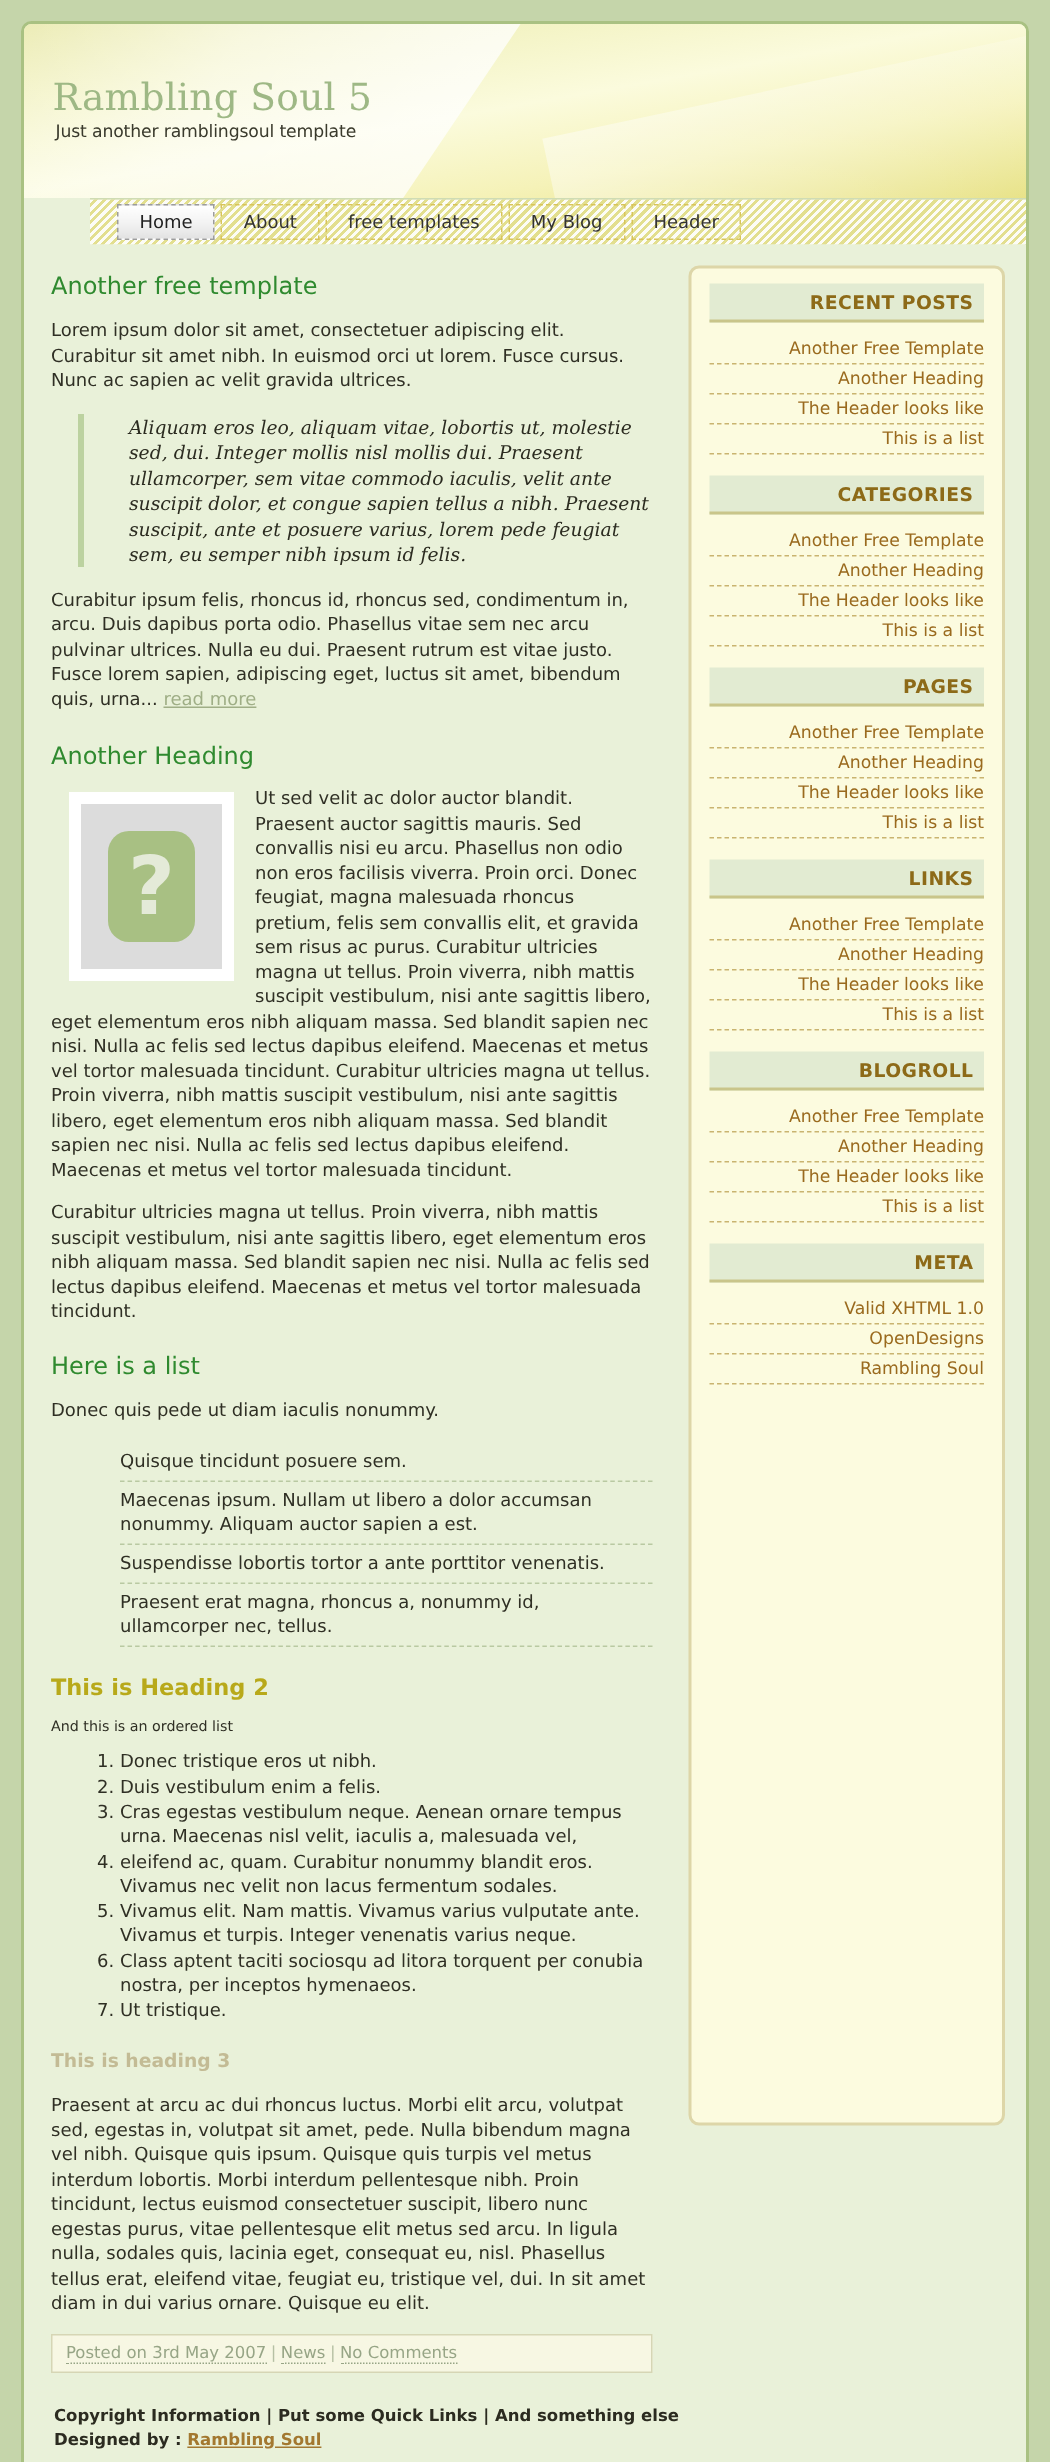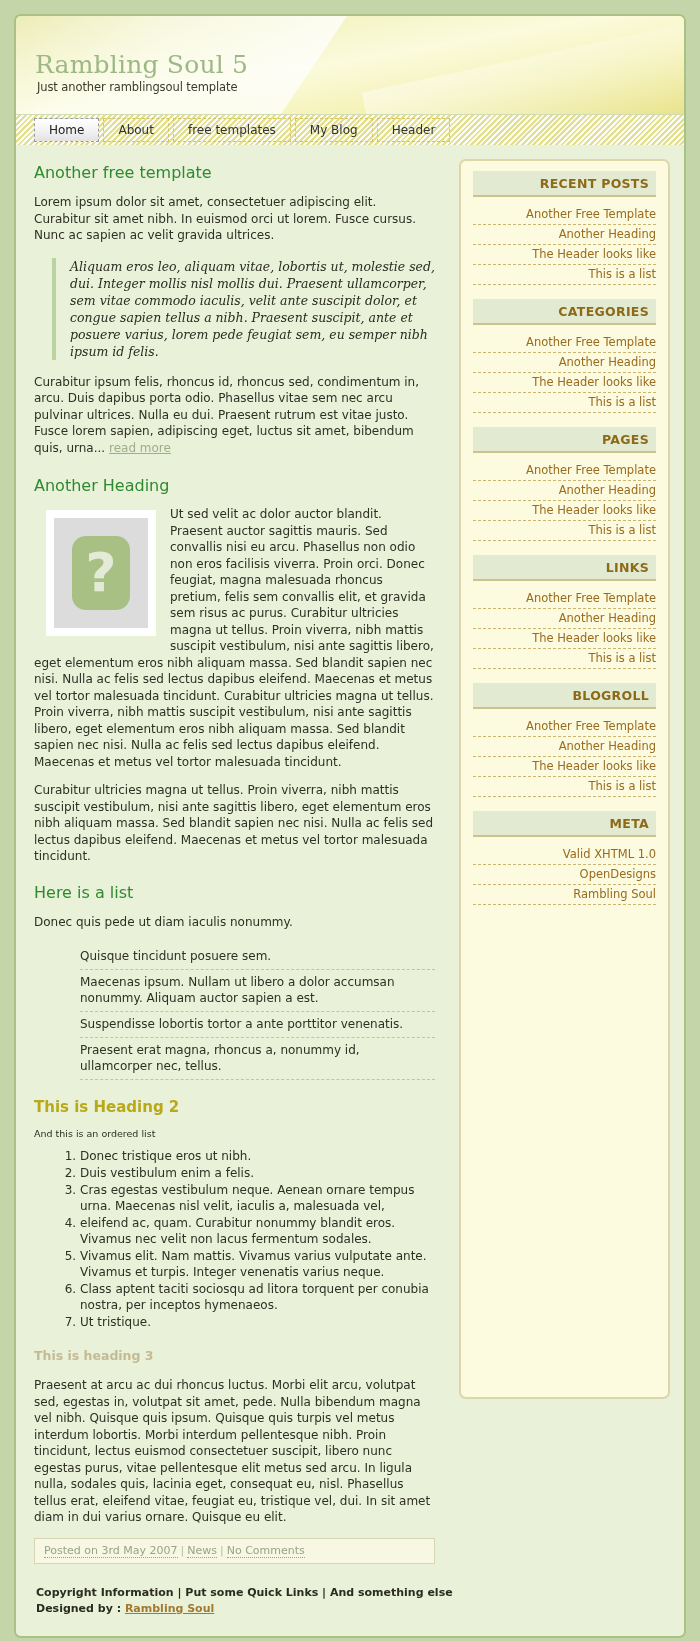--- a/index.html
+++ b/index.html
@@ -26,21 +26,21 @@
     border-radius: 7px;
     background: #e9f1d9;
     overflow: hidden;
     box-sizing: border-box;
     width: 672px;
   }
 
   
   #header {
     position: relative;
-    height: 98px;
+    height: 116px;
     background: linear-gradient(170deg, #e8e8a8 0%, #f2f2c0 22%, #fbfbdd 48%, #f5f2b8 72%, #e6e07e 100%);
     overflow: hidden;
   }
   #header .streak {
     position: absolute;
     left: -60px;
     top: -170px;
     width: 330px;
     height: 420px;
     background: linear-gradient(to right, rgba(255,255,255,0) 0%, rgba(255,255,255,0.55) 55%, rgba(255,255,255,0.75) 100%);
@@ -83,20 +83,21 @@
     height: 31px;
     border-top: 1px solid #cfdcb4;
     background-color: #edeec4;
     background-image: repeating-linear-gradient(135deg,
         rgba(255,255,255,0.85) 0px, rgba(255,255,255,0.85) 2px,
         rgba(226,222,140,0.95) 2px, rgba(226,222,140,0.95) 4px);
     display: flex;
     align-items: center;
     padding: 0 0 0 18px;
     box-sizing: border-box;
+    margin-left: 44px;
   }
   .nav-item {
     font-size: 12px;
     color: #333;
     padding: 4px 14px 4px 14px;
     margin-right: 4px;
     border: 1px dashed #d8c45a;
     background: transparent;
     cursor: pointer;
     line-height: 14px;
@@ -139,21 +140,21 @@
     margin: 20px 0 11px 0;
   }
   #content p {
     margin: 0 0 12px 0;
     font-size: 12px;
     line-height: 16.5px;
     color: #2f2f24;
   }
   blockquote {
     margin: 14px 0 14px 18px;
-    padding: 0 0 0 14px;
+    padding: 0 0 0 30px;
     border-left: 4px solid #bcd2a0;
     font-family: "DejaVu Serif", "Liberation Serif", serif;
     font-style: italic;
     font-size: 12.5px;
     line-height: 17px;
     color: #2b2b20;
   }
   a.readmore {
     color: #9fae86;
     text-decoration: underline;

